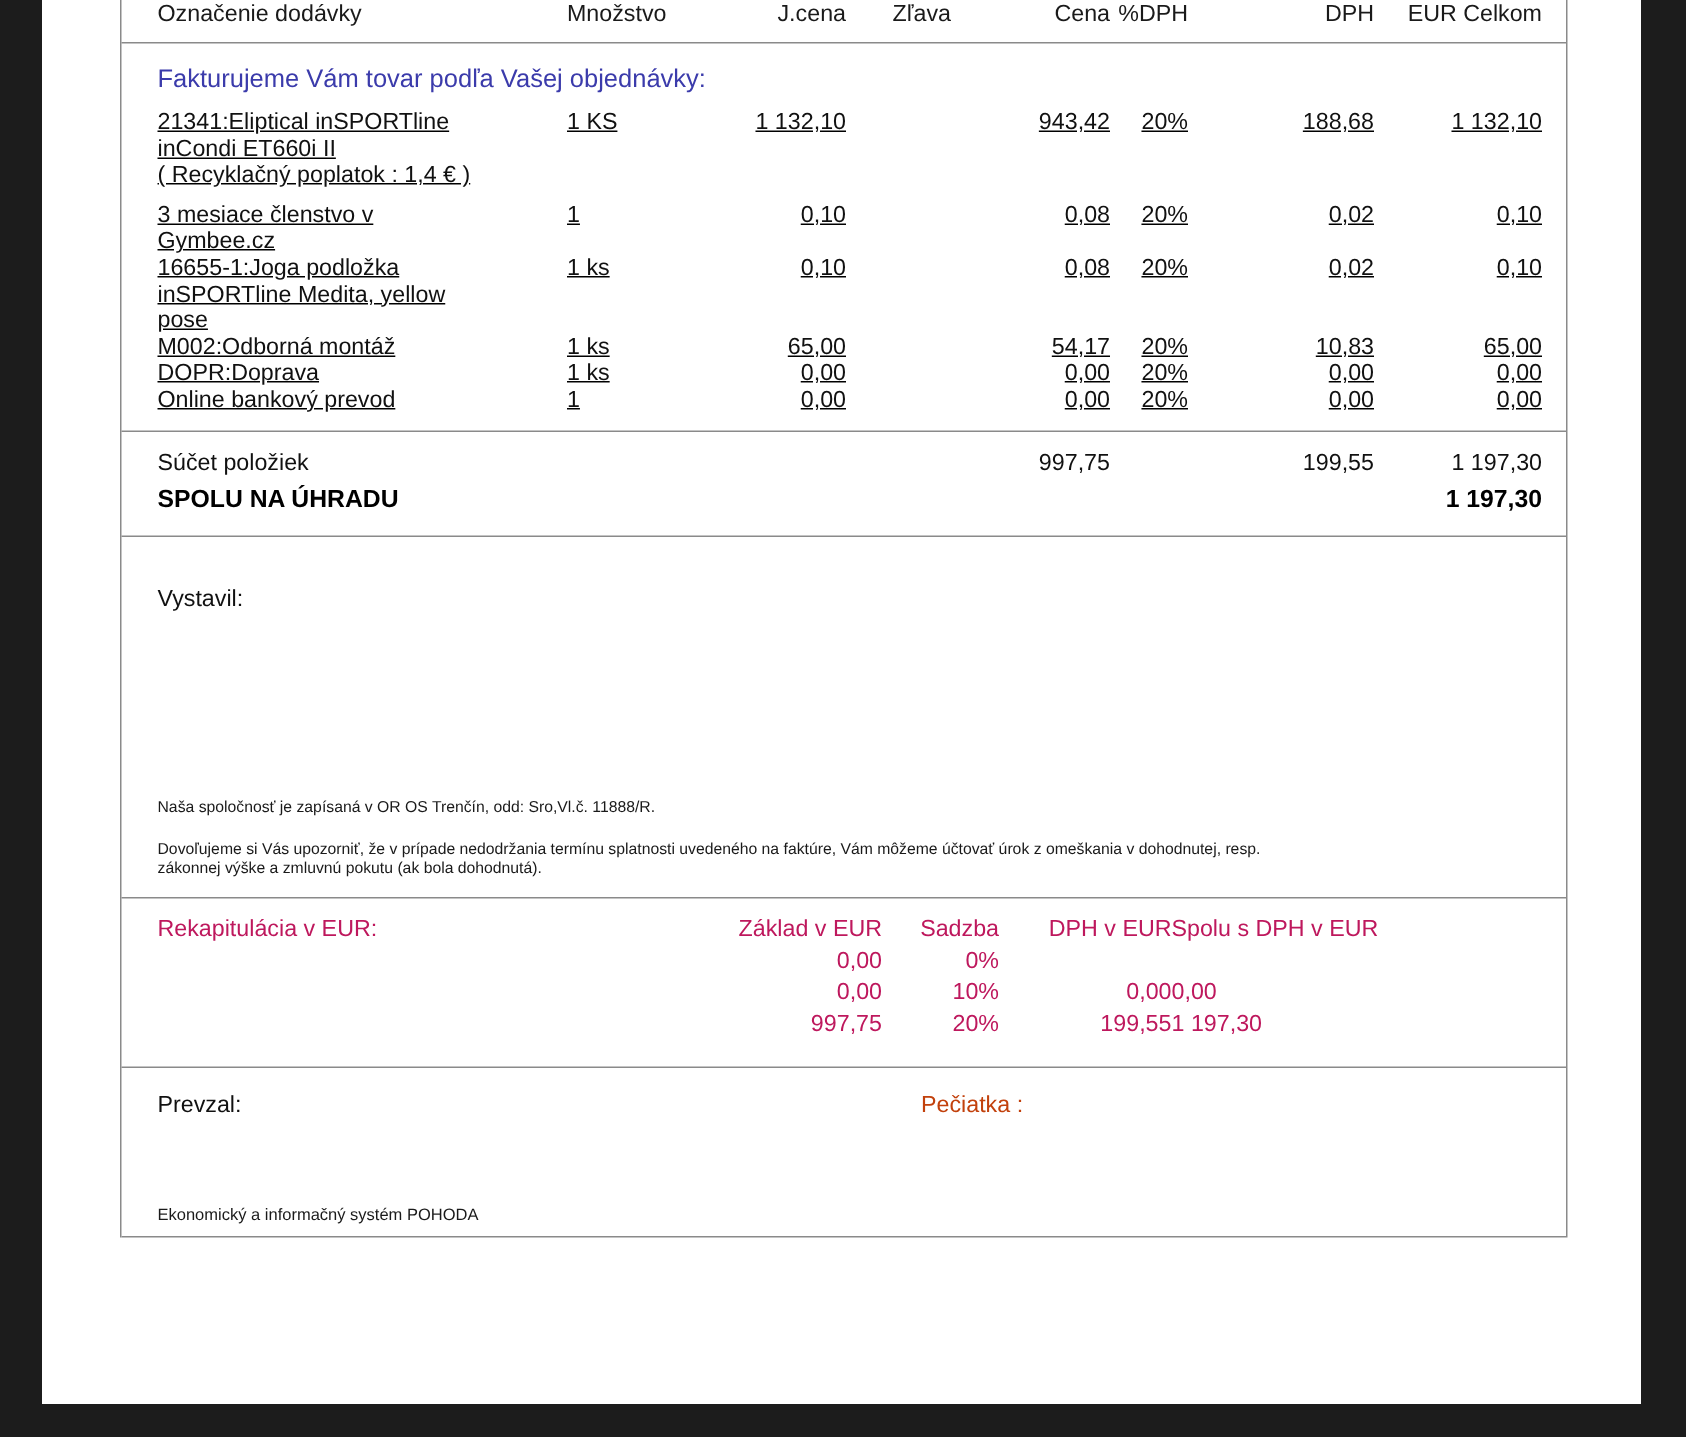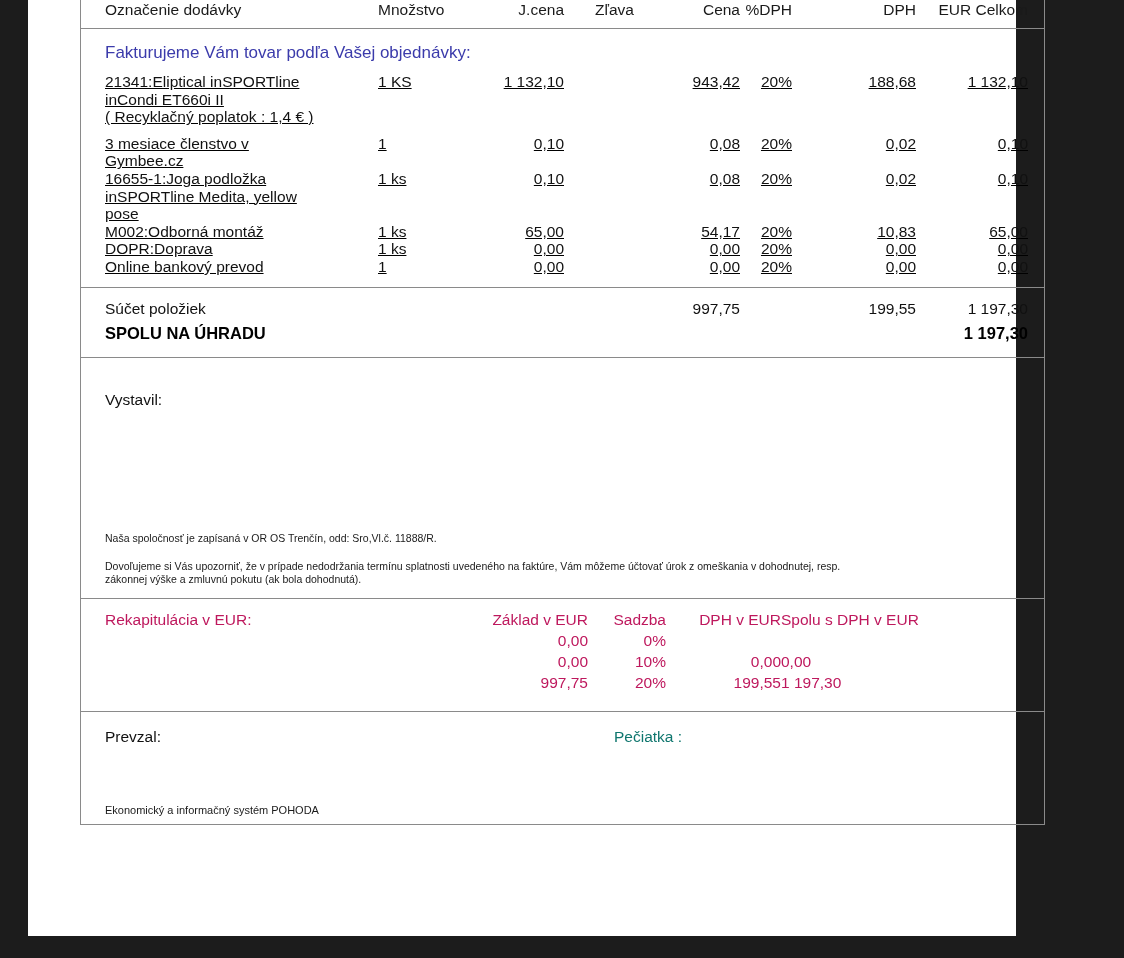--- a/index.html
+++ b/index.html
@@ -13,21 +13,21 @@
     overflow: hidden;
     font-family: "Liberation Sans", sans-serif;
     -webkit-font-smoothing: antialiased;
   }
 
   
   .page-sheet {
     position: absolute;
     left: 28px;
     top: 0px;
-    width: 988px;
+    width: 1066px;
     height: 936px;
     background: #ffffff;
     box-sizing: border-box;
   }
 
   
   .invoice-frame {
     position: absolute;
     left: 52px;       
     top: -2px;
@@ -159,21 +159,21 @@
     left: 24px;
     top: 16px;
     font-size: 15.5px;
     color: #111;
   }
   .sign-peciatka {
     position: absolute;
     left: 533px;
     top: 16px;
     font-size: 15.5px;
-    color: #0f766e;
+    color: #c2410c;
   }
   .sign-system {
     position: absolute;
     left: 24px;
     top: 92px;
     font-size: 11px;
     color: #1a1a1a;
   }
 </style>
 </head>

